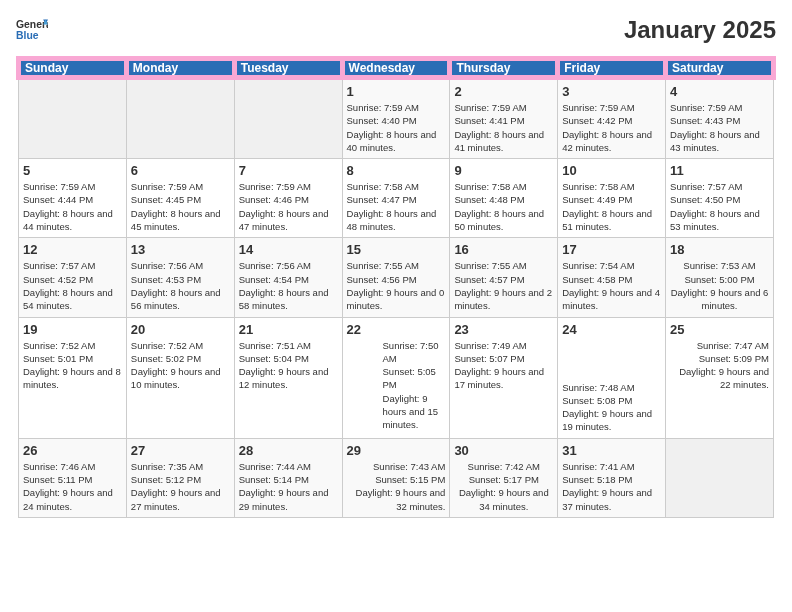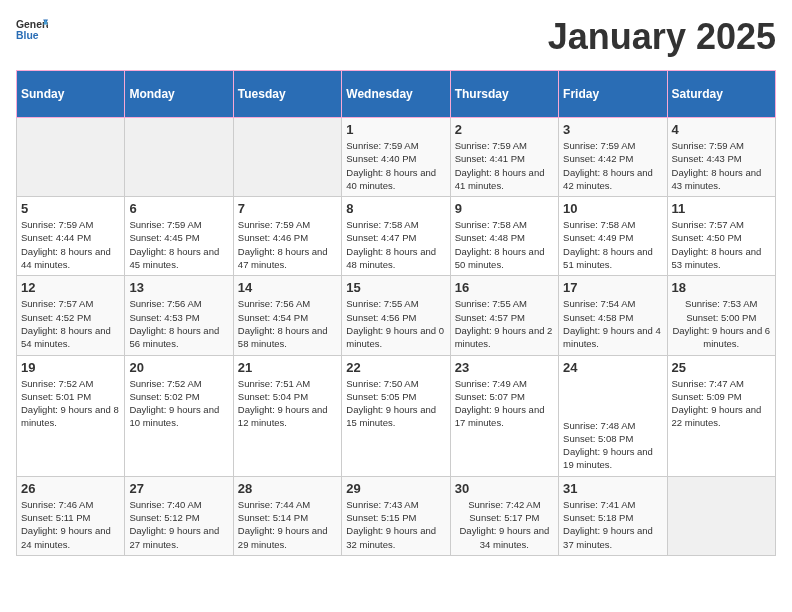--- a/index.html
+++ b/index.html
@@ -22,43 +22,43 @@
       gap: 4px;
     }
     .logo-icon {
       width: 32px;
       height: 28px;
     }
     .title-area {
       text-align: right;
     }
     .calendar-title {
-      font-size: 36px;
+      font-size: 24px;
       font-weight: bold;
       color: #333;
     }
     .calendar-subtitle {
       font-size: 15px;
       color: #555;
     }
     table {
       width: 100%;
       border-collapse: collapse;
       font-size: 11px;
     }
     thead tr {
       background-color: #2a6db5;
       color: #fff;
     }
     thead th {
-      padding: 16px 4px;
+      padding: 0 4px;
       text-align: left;
       font-size: 12px;
       font-weight: bold;
-      border: 1px solid #f9a8d4;
+      border: 5px solid #f9a8d4;
     }
     tbody tr {
       vertical-align: top;
     }
     tbody td {
       border: 1px solid #ccc;
       padding: 4px;
       width: calc(100% / 7);
       min-height: 80px;
       vertical-align: top;
@@ -246,65 +246,65 @@
 Daylight: 9 hours and 10 minutes.</div>
         </td>
         <td>
           <div class="day-number">21</div>
           <div class="day-info" style="white-space: pre-line;">Sunrise: 7:51 AM
 Sunset: 5:04 PM
 Daylight: 9 hours and 12 minutes.</div>
         </td>
         <td>
           <div class="day-number">22</div>
-          <div class="day-info" style="white-space: pre-line;">Sunrise: 7:50 AM
+          <div class="day-info" style="white-space: pre-line; margin-left: 36px;">Sunrise: 7:50 AM
 Sunset: 5:05 PM
 Daylight: 9 hours and 15 minutes.</div>
         </td>
         <td>
           <div class="day-number">23</div>
           <div class="day-info" style="white-space: pre-line;">Sunrise: 7:49 AM
 Sunset: 5:07 PM
 Daylight: 9 hours and 17 minutes.</div>
         </td>
         <td>
           <div class="day-number">24</div>
           <div class="day-info" style="white-space: pre-line; margin-top: 44px;">Sunrise: 7:48 AM
 Sunset: 5:08 PM
 Daylight: 9 hours and 19 minutes.</div>
         </td>
         <td>
           <div class="day-number">25</div>
-          <div class="day-info" style="white-space: pre-line;">Sunrise: 7:47 AM
+          <div class="day-info" style="white-space: pre-line; text-align: right;">Sunrise: 7:47 AM
 Sunset: 5:09 PM
 Daylight: 9 hours and 22 minutes.</div>
         </td>
       </tr>
       <tr>
         <td>
           <div class="day-number">26</div>
           <div class="day-info" style="white-space: pre-line;">Sunrise: 7:46 AM
 Sunset: 5:11 PM
 Daylight: 9 hours and 24 minutes.</div>
         </td>
         <td>
           <div class="day-number">27</div>
-          <div class="day-info" style="white-space: pre-line;">Sunrise: 7:40 AM
+          <div class="day-info" style="white-space: pre-line;">Sunrise: 7:35 AM
 Sunset: 5:12 PM
 Daylight: 9 hours and 27 minutes.</div>
         </td>
         <td>
           <div class="day-number">28</div>
           <div class="day-info" style="white-space: pre-line;">Sunrise: 7:44 AM
 Sunset: 5:14 PM
 Daylight: 9 hours and 29 minutes.</div>
         </td>
         <td>
           <div class="day-number">29</div>
-          <div class="day-info" style="white-space: pre-line;">Sunrise: 7:43 AM
+          <div class="day-info" style="white-space: pre-line; text-align: right;">Sunrise: 7:43 AM
 Sunset: 5:15 PM
 Daylight: 9 hours and 32 minutes.</div>
         </td>
         <td>
           <div class="day-number">30</div>
           <div class="day-info" style="white-space: pre-line; text-align: center;">Sunrise: 7:42 AM
 Sunset: 5:17 PM
 Daylight: 9 hours and 34 minutes.</div>
         </td>
         <td>

